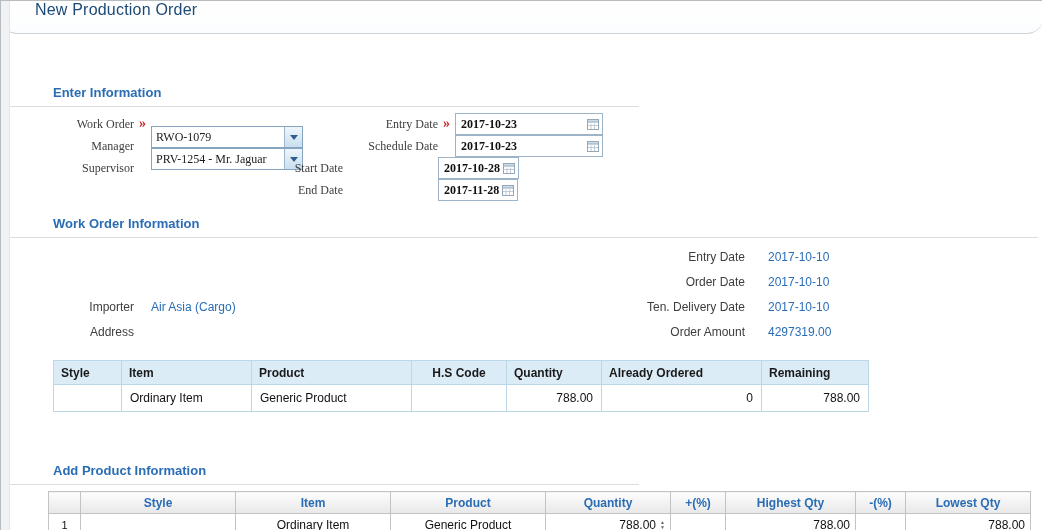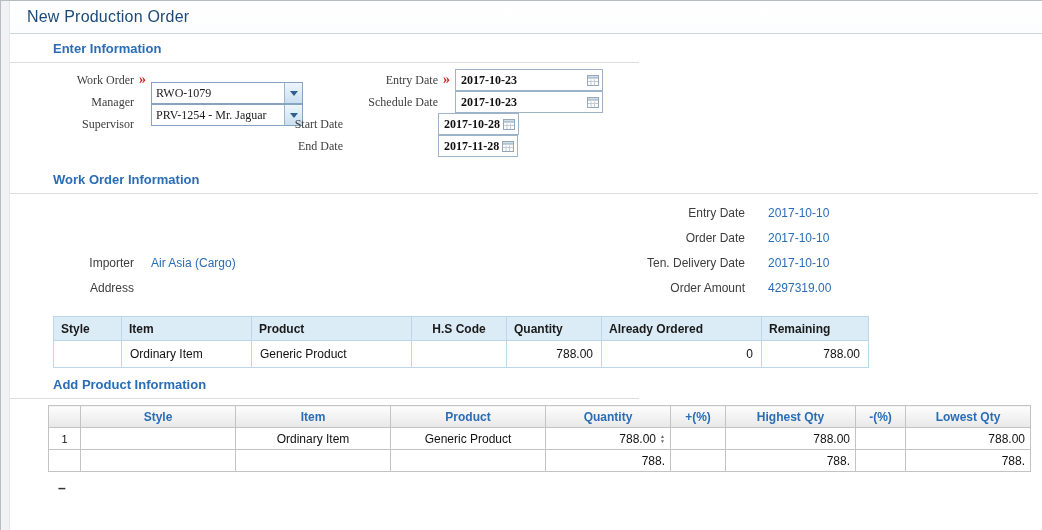--- a/index.html
+++ b/index.html
@@ -1,24 +1,24 @@
 <!DOCTYPE html>
 <html><head>
 <meta charset="utf-8">
 <style>
   html,body{margin:0;padding:0;}
   body{font-family:"Liberation Sans",sans-serif;background:#ffffff;}
   .window{position:relative;width:1042px;height:530px;border:1px solid #b7bcc0;background:#fff;overflow:hidden;}
   .left-strip{position:absolute;left:0;top:0;bottom:0;width:8px;background:#f1f2f3;border-right:1px solid #e3e5e7;}
-  .titlebar{height:32px;display:flex;align-items:center;padding-left:26px;border-bottom:1px solid #cfd4d8;background:linear-gradient(#ffffff,#fcfdfe);}
+  .titlebar{height:32px;display:flex;align-items:flex-start;padding-left:34px;border-bottom:1px solid #cfd4d8;background:linear-gradient(#ffffff,#fcfdfe);border-radius:16px;}
   .page-title{font-size:16px;color:#1b4a78;letter-spacing:.2px;}
   .content{position:relative;margin-left:9px;}
 
   .sec-head{font-weight:bold;font-size:13px;color:#2a6db5;padding:7px 0 6px 43px;border-bottom:1px solid #dddddd;}
-  .half{width:586px;}
+  .half{width:586px;margin-top:44px;}
   .fullw{margin-right:5px;}
 
   
   .form-grid{display:grid;grid-template-columns:81px 17px 152px 40px 95px 17px 148px;margin:6px 0 8px 43px;}
   .fcell{height:22px;display:flex;align-items:center;font-family:Liberation Serif, serif;}
   .lbl{justify-content:flex-end;font-size:12px;color:#3d3d3d;white-space:nowrap;}
   .req{justify-content:center;color:#cf2020;font-weight:bold;font-size:14px;}
   .select{width:152px;height:20px;border:1px solid #86a3bf;background:#fff;display:flex;align-items:center;overflow:hidden;cursor:default;margin-top:26px;}
   .select .val{flex:1;font-size:12px;color:#1c1c1c;padding-left:4px;white-space:nowrap;overflow:hidden;}
   .arrowbtn{width:17px;height:100%;background:linear-gradient(#eef5fb,#cadff0);border-left:1px solid #9cb6cd;display:flex;align-items:center;justify-content:center;flex:none;}

